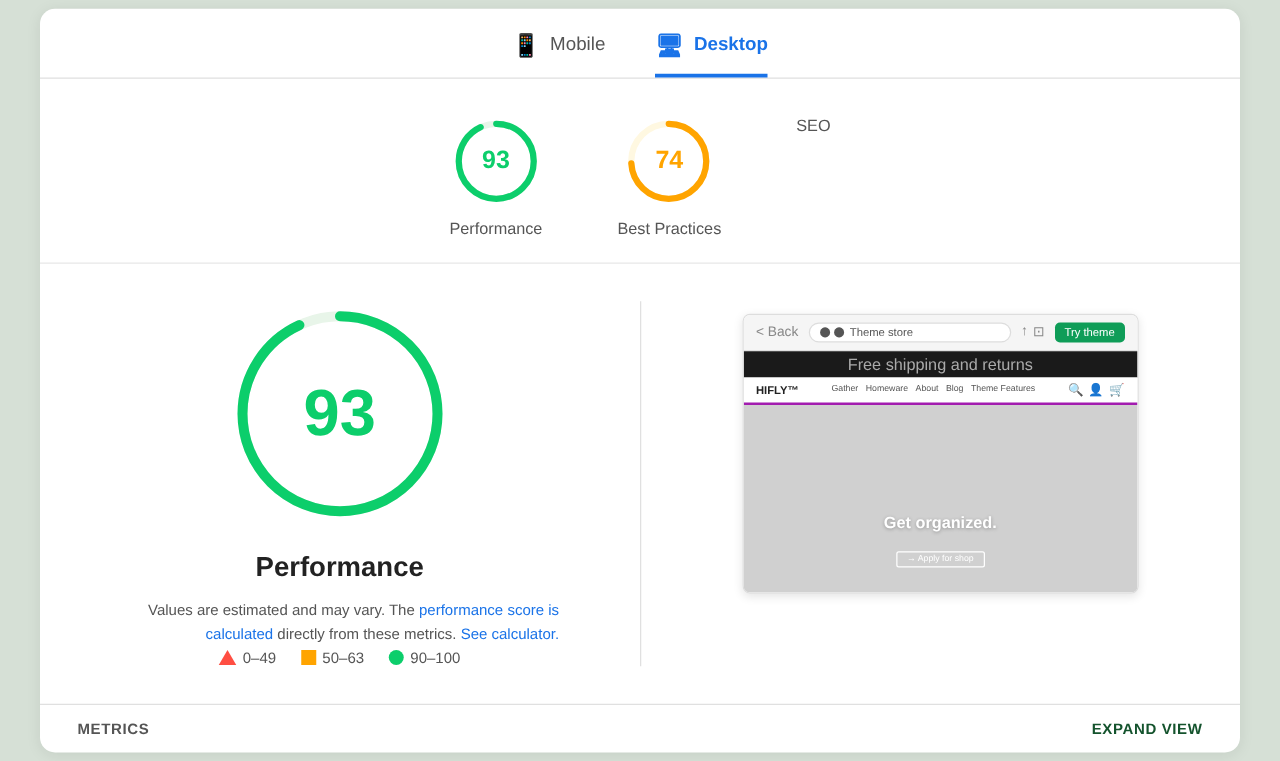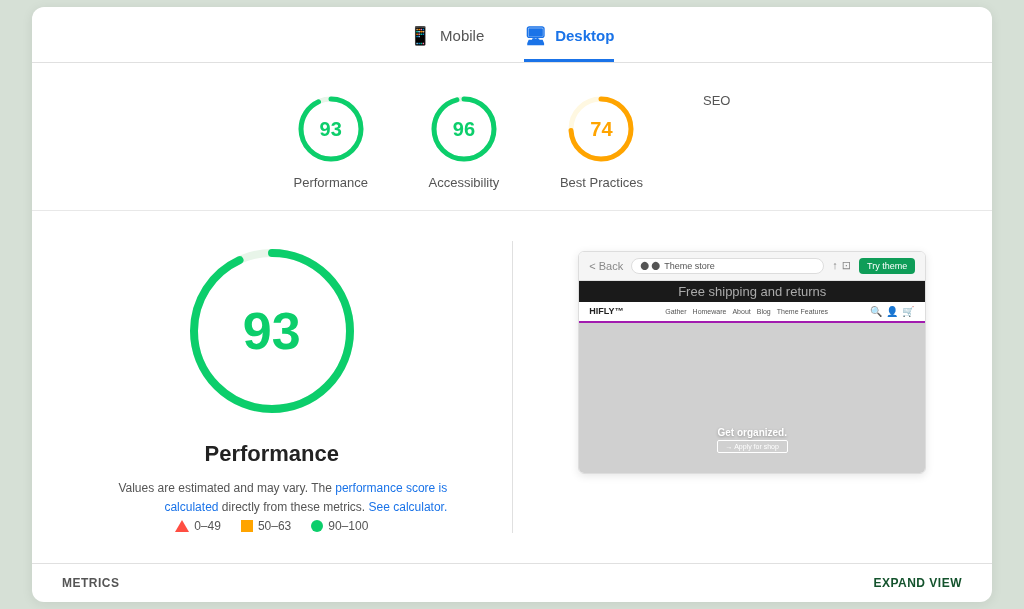--- a/index.html
+++ b/index.html
@@ -150,21 +150,21 @@
     }
     
     .right-panel {
       flex: 1;
       display: flex;
       align-items: flex-start;
       justify-content: center;
       padding-top: 10px;
     }
     .browser-mockup {
-      width: 348px;
+      width: 317px;
       border: 1px solid #ddd;
       border-radius: 6px;
       overflow: hidden;
       box-shadow: 0 2px 8px rgba(0,0,0,0.1);
     }
     .browser-topbar {
       background: #f5f5f5;
       padding: 6px 10px;
       display: flex;
       align-items: center;
@@ -230,25 +230,25 @@
     .browser-hero {
       background: #d0d0d0;
       height: 150px;
       display: flex;
       flex-direction: column;
       align-items: center;
       justify-content: flex-end;
       padding-bottom: 20px;
     }
     .hero-text {
-      font-size: 10px;
+      font-size: 13px;
       font-weight: bold;
       color: #fff;
       text-shadow: 0 1px 3px rgba(0,0,0,0.3);
-      margin-bottom: 2px;
+      margin-bottom: 16px;
     }
     .hero-btn {
       background: transparent;
       border: 1px solid #fff;
       color: #fff;
       font-size: 7px;
       padding: 2px 8px;
       border-radius: 2px;
       cursor: pointer;
     }
@@ -291,30 +291,20 @@
       <div class="circle-score">
         <svg width="72" height="72" viewBox="0 0 72 72">
           <circle cx="36" cy="36" r="30" fill="none" stroke="#e8f5e9" stroke-width="5"></circle>
           <circle cx="36" cy="36" r="30" fill="none" stroke="#0cce6b" stroke-width="5" stroke-dasharray="188.5" stroke-dashoffset="13.2" stroke-linecap="round"></circle>
         </svg>
         <span class="score-number" style="color:#0cce6b">93</span>
       </div>
       <span class="score-label">Performance</span>
     </div>
 
-    <div class="score-item">
-      <div class="circle-score">
-        <svg width="72" height="72" viewBox="0 0 72 72">
-          <circle cx="36" cy="36" r="30" fill="none" stroke="#e8f5e9" stroke-width="5"></circle>
-          <circle cx="36" cy="36" r="30" fill="none" stroke="#0cce6b" stroke-width="5" stroke-dasharray="188.5" stroke-dashoffset="7.5" stroke-linecap="round"></circle>
-        </svg>
-        <span class="score-number" style="color:#0cce6b">96</span>
-      </div>
-      <span class="score-label">Accessibility</span>
-    </div>
 
     <div class="score-item">
       <div class="circle-score">
         <svg width="72" height="72" viewBox="0 0 72 72">
           <circle cx="36" cy="36" r="30" fill="none" stroke="#fff8e1" stroke-width="5"></circle>
           <circle cx="36" cy="36" r="30" fill="none" stroke="#ffa400" stroke-width="5" stroke-dasharray="188.5" stroke-dashoffset="49" stroke-linecap="round"></circle>
         </svg>
         <span class="score-number" style="color:#ffa400">74</span>
       </div>
       <span class="score-label">Best Practices</span>

